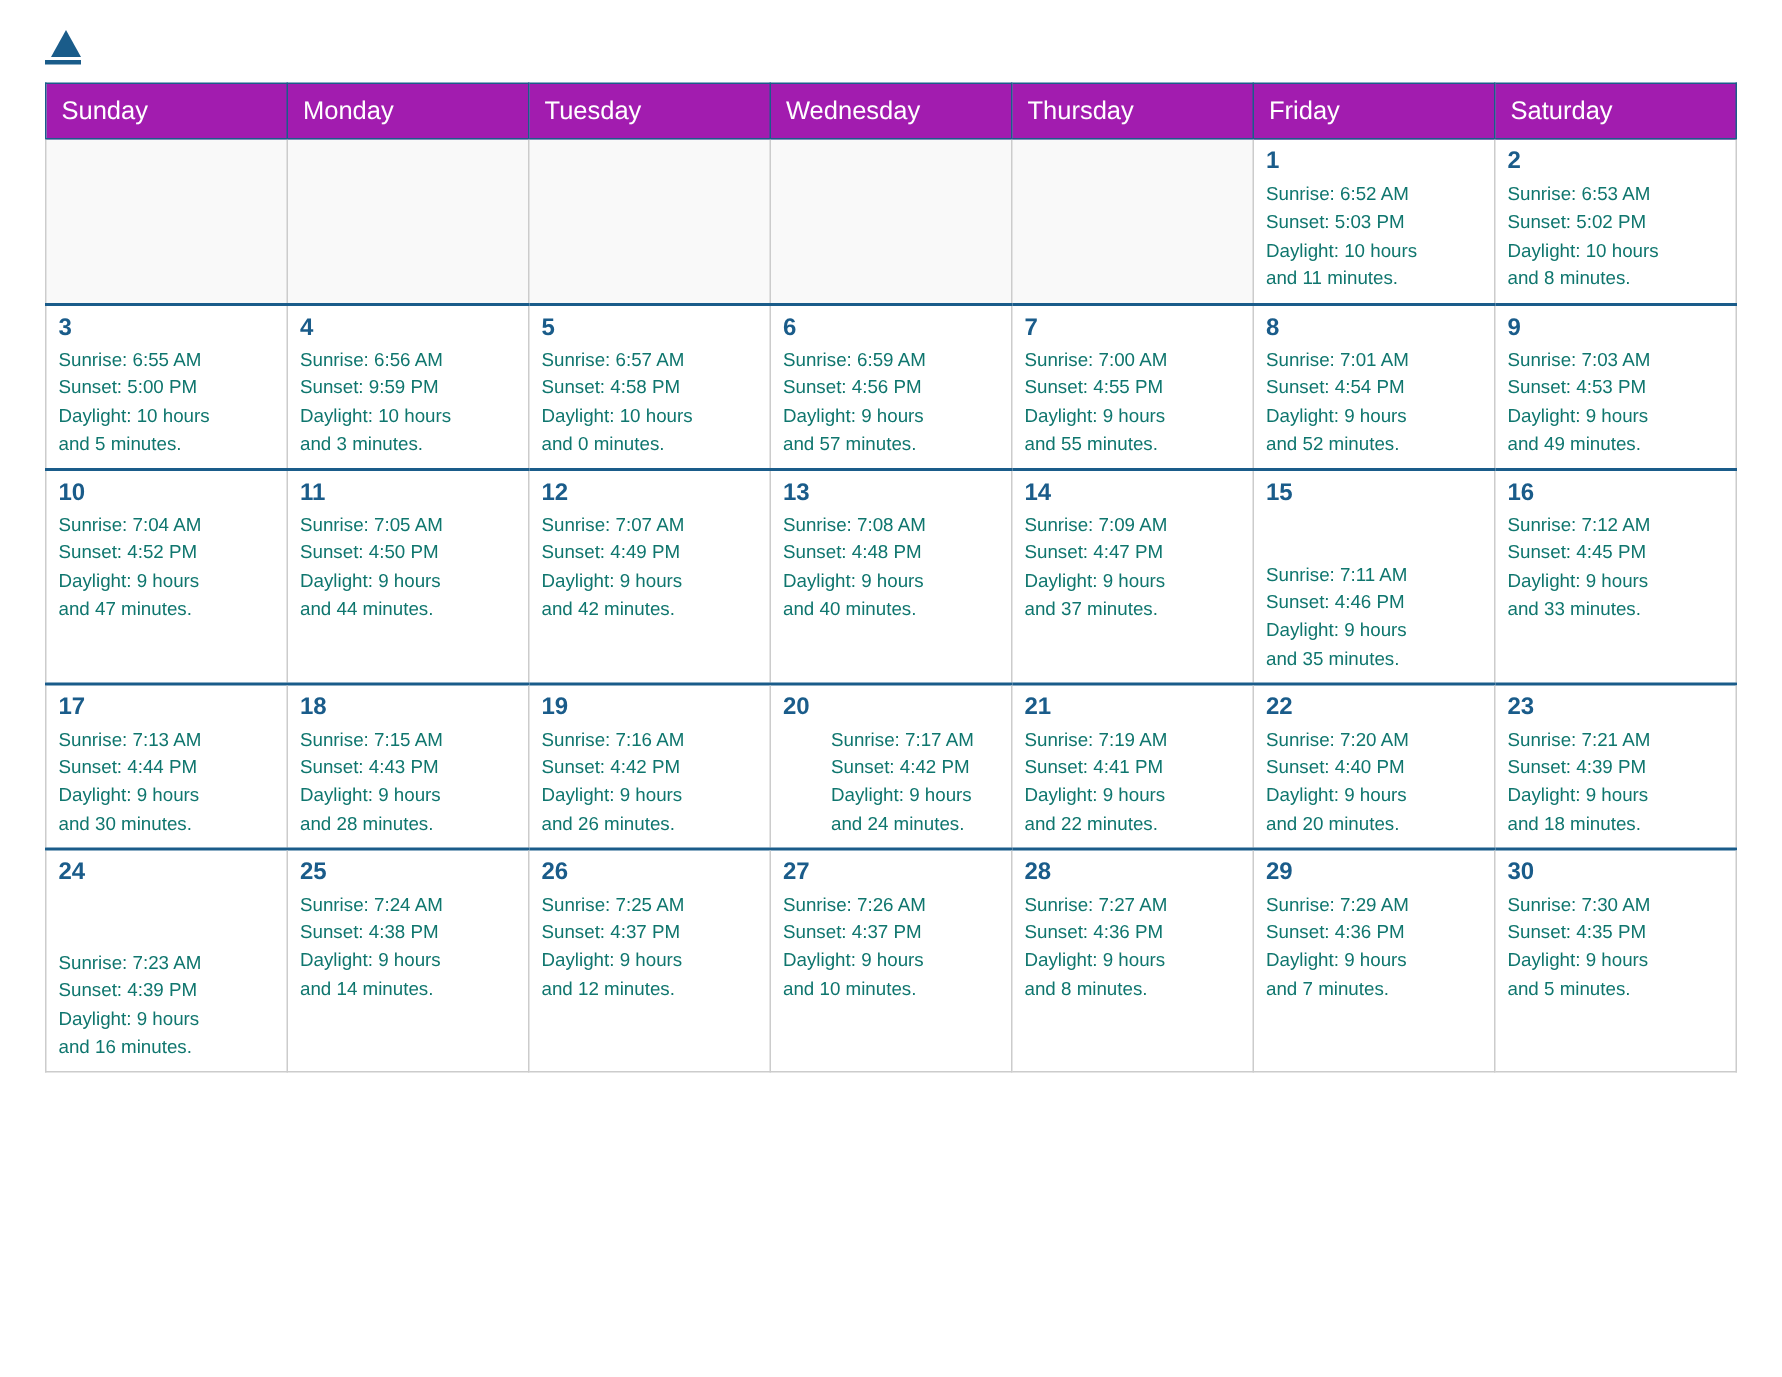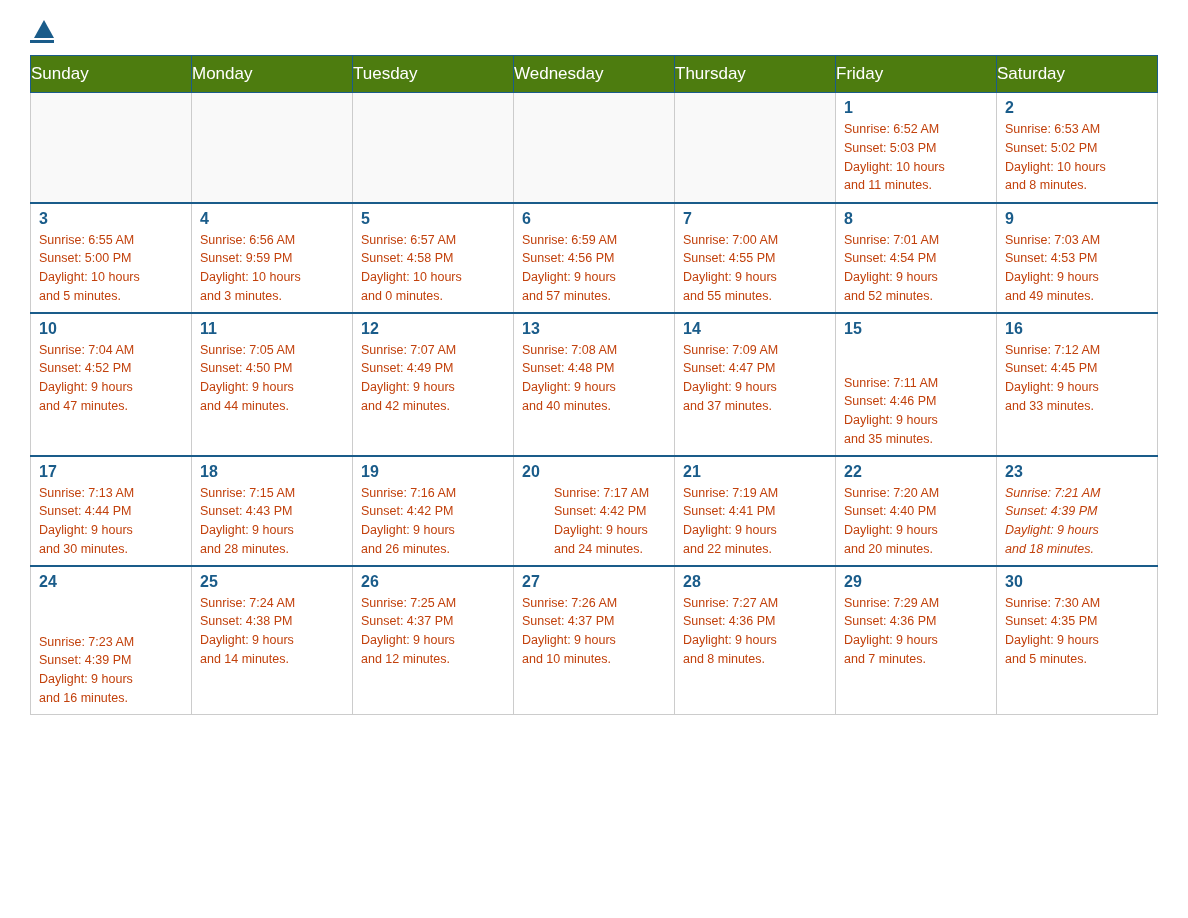--- a/index.html
+++ b/index.html
@@ -63,45 +63,45 @@
       font-size: 20px;
       color: #555;
       margin-top: 4px;
     }
     .calendar {
       width: 100%;
       border-collapse: collapse;
       margin-top: 12px;
     }
     .calendar th {
-      background: #4d7c0f;
+      background: #a21caf;
       color: #fff;
       font-size: 17px;
       font-weight: normal;
-      padding: 8px 0;
+      padding: 8px 10px;
       border: 1px solid #1a5c8a;
       text-align: left;
     }
     .calendar td {
       border: 1px solid #ccc;
       vertical-align: top;
       padding: 6px 8px;
       width: calc(100% / 7);
       height: 110px;
     }
     .day-num {
       font-size: 16px;
       font-weight: bold;
       color: #1a5c8a;
       display: block;
       margin-bottom: 3px;
     }
     .day-detail {
       font-size: 12.5px;
-      color: #c2410c;
+      color: #0f766e;
       line-height: 1.5;
     }
     .empty-cell {
       background: #f9f9f9;
     }
     .row-divider td {
       border-top: 2px solid #1a5c8a;
     }
   </style>
 </head>
@@ -298,21 +298,21 @@
         </td>
         <td>
           <span class="day-num">22</span>
           <div class="day-detail" style="white-space: pre-line;">Sunrise: 7:20 AM
 Sunset: 4:40 PM
 Daylight: 9 hours
 and 20 minutes.</div>
         </td>
         <td>
           <span class="day-num">23</span>
-          <div class="day-detail" style="white-space: pre-line; font-style: italic;">Sunrise: 7:21 AM
+          <div class="day-detail" style="white-space: pre-line;">Sunrise: 7:21 AM
 Sunset: 4:39 PM
 Daylight: 9 hours
 and 18 minutes.</div>
         </td>
       </tr>
       <tr class="row-divider">
         <td>
           <span class="day-num">24</span>
           <div class="day-detail" style="white-space: pre-line; margin-top: 42px;">Sunrise: 7:23 AM
 Sunset: 4:39 PM

